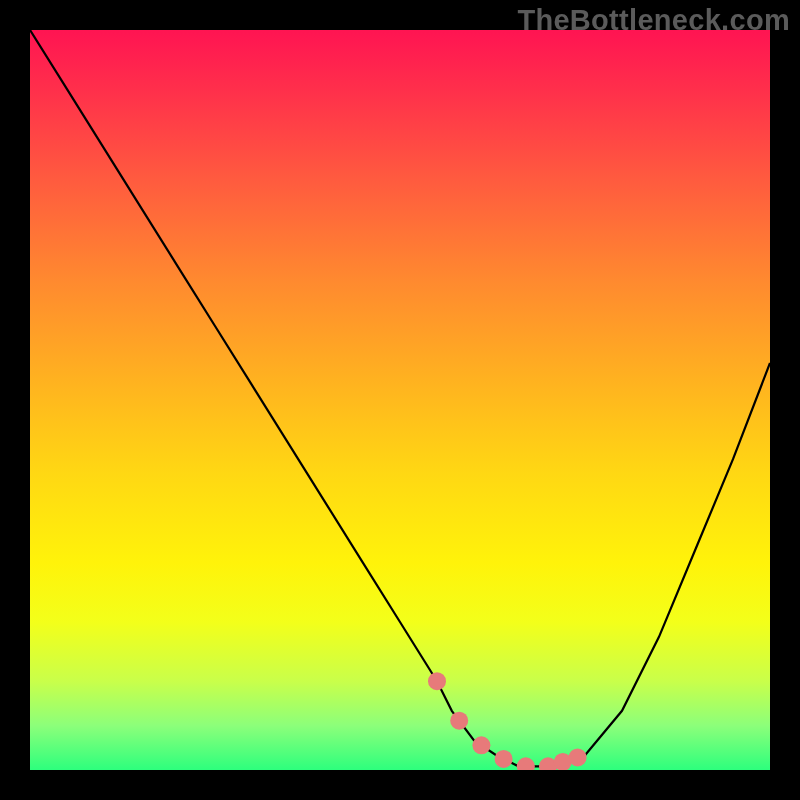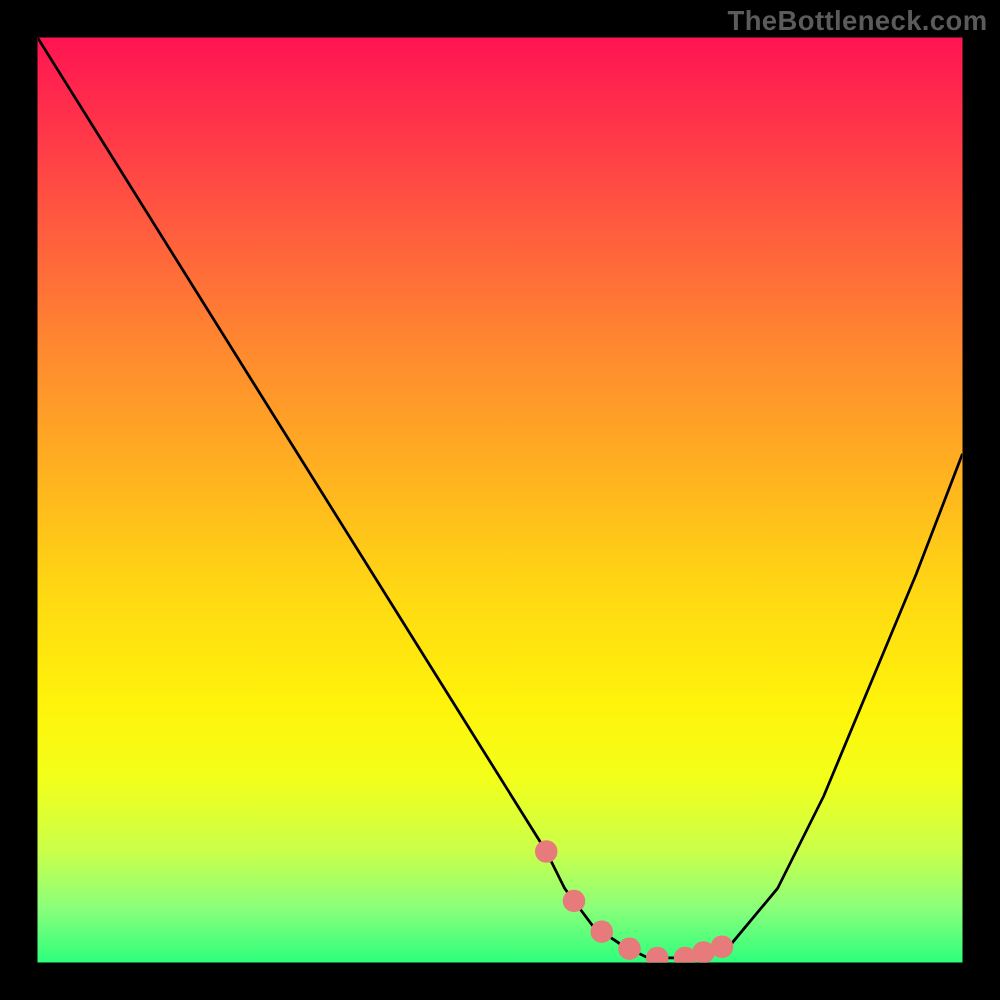--- a/index.html
+++ b/index.html
@@ -37,21 +37,21 @@
       #c9ff4a 88%,
       #8cff7a 94%,
       #2dff7d 100%
     );
   }
   .watermark {
     position: absolute;
     top: 4px;
     right: 10px;
     color: #5b5b5b;
-    font-size: 22px;
+    font-size: 29px;
     font-weight: 600;
     letter-spacing: 0.3px;
     user-select: none;
   }
   svg.curve {
     position: absolute;
     left: 0;
     top: 0;
     width: 740px;
     height: 740px;

